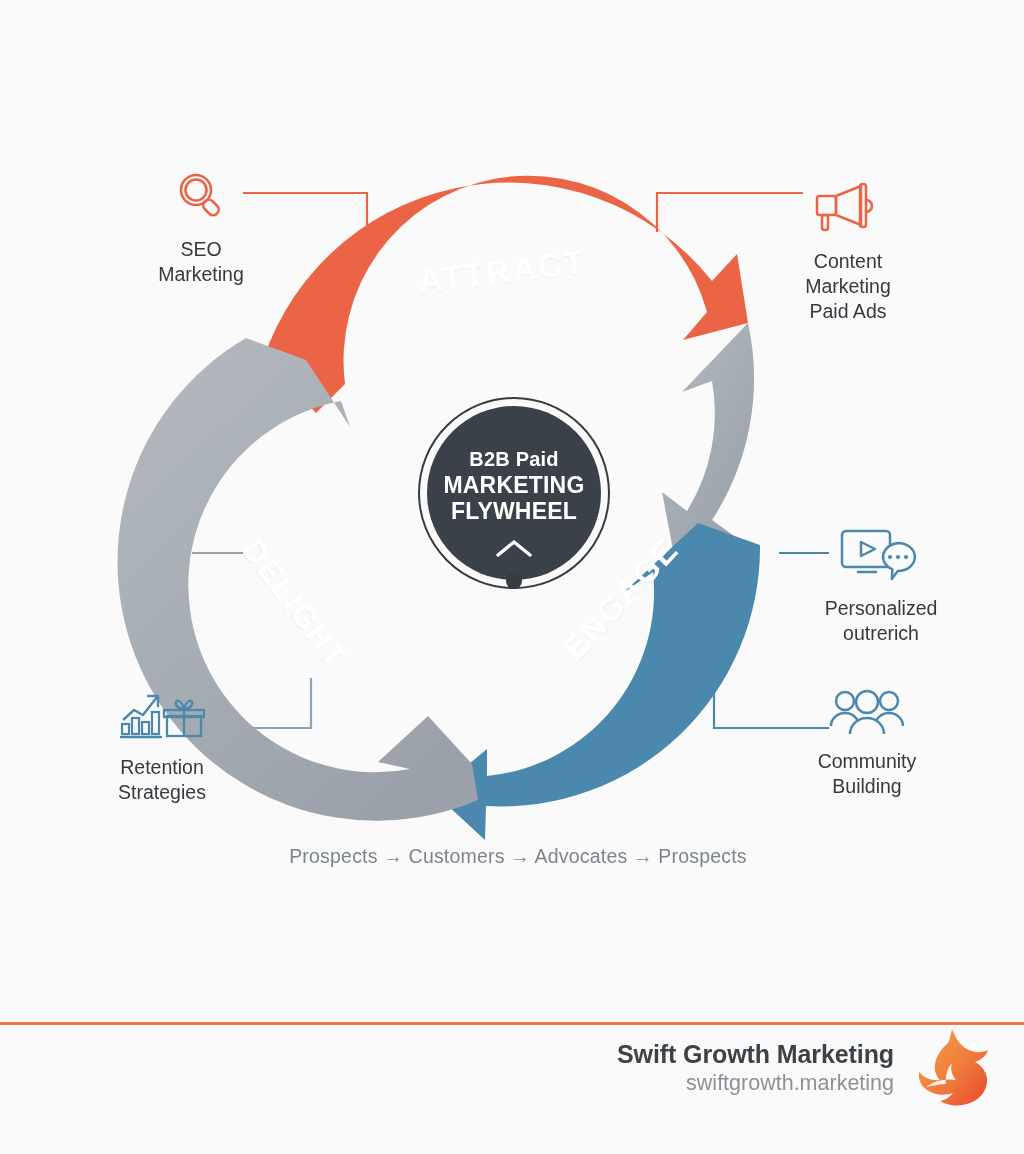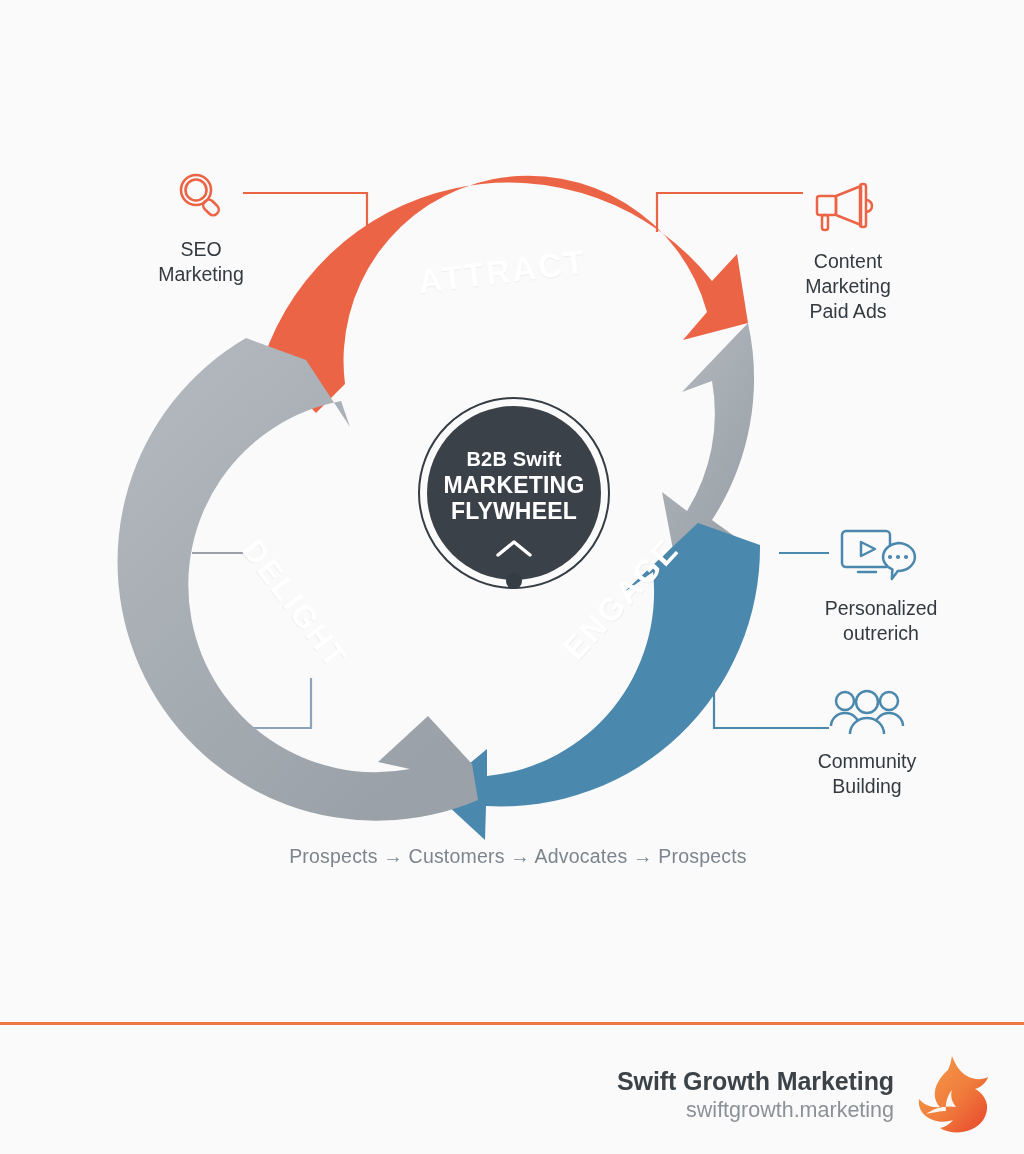--- a/index.html
+++ b/index.html
@@ -145,21 +145,21 @@
 
   
   #divider {
     position: absolute;
     left: 0; top: 1022px;
     width: 1024px; height: 3px;
     background: #ef7743;
   }
   #brand {
     position: absolute;
-    right: 26px; top: 1050px;
+    right: 26px; top: 1023px;
     display: flex;
     align-items: center;
     gap: 18px;
   }
   #brand-text { text-align: right; }
   #brand-name {
     display: block;
     color: #3b4349;
     font-size: 25px;
     font-weight: 700;
@@ -262,21 +262,21 @@
       </g>
     </svg>
 
     <div class="seg-label" id="label-attract">ATTRACT</div>
     <div class="seg-label" id="label-engage">ENGAGE</div>
     <div class="seg-label" id="label-delight">DELIGHT</div>
 
     <div id="hub-ring"></div>
     <div id="hub">
       <div id="hub-text">
-        <span id="hub-line1">B2B Swift</span>
+        <span id="hub-line1">B2B Paid</span>
         <span id="hub-line2">MARKETING</span>
         <span id="hub-line3">FLYWHEEL</span>
       </div>
       <svg id="hub-chevron" width="38" height="20" viewBox="0 0 38 20">
         <path d="M3,17 L19,4 L35,17" fill="none" stroke="#ffffff" stroke-width="3.4" stroke-linecap="round" stroke-linejoin="round"></path>
       </svg>
     </div>
     <div id="hub-dot"></div>
 
     <div class="node" id="node-seo">
@@ -331,20 +331,40 @@
           <circle cx="51" cy="30" r="2.1" fill="#4A89AD"></circle>
           <circle cx="59" cy="30" r="2.1" fill="#4A89AD"></circle>
           <circle cx="67" cy="30" r="2.1" fill="#4A89AD"></circle>
         </svg>
       </span>
       <span class="node-text">Personalized
 outrerich</span>
     </div>
 
 
+    <div class="node" id="node-retention">
+      <span class="node-icon">
+        <svg width="86" height="54" viewBox="0 0 86 54">
+          <path d="M4,30 L15,20 L24,25 L38,7" fill="none" stroke="#4A89AD" stroke-width="2.4" stroke-linejoin="round"></path>
+          <path d="M29,6 H39 V16" fill="none" stroke="#4A89AD" stroke-width="2.4" stroke-linecap="round" stroke-linejoin="round"></path>
+          <rect x="3" y="34" width="7" height="10" fill="none" stroke="#4A89AD" stroke-width="2.2"></rect>
+          <rect x="13" y="28" width="7" height="16" fill="none" stroke="#4A89AD" stroke-width="2.2"></rect>
+          <rect x="23" y="32" width="7" height="12" fill="none" stroke="#4A89AD" stroke-width="2.2"></rect>
+          <rect x="33" y="22" width="7" height="22" fill="none" stroke="#4A89AD" stroke-width="2.2"></rect>
+          <path d="M2,47 H42" fill="none" stroke="#4A89AD" stroke-width="2.4" stroke-linecap="round"></path>
+          <rect x="48" y="26" width="34" height="20" fill="none" stroke="#4A89AD" stroke-width="2.3"></rect>
+          <rect x="45" y="20" width="40" height="7" fill="none" stroke="#4A89AD" stroke-width="2.3"></rect>
+          <path d="M65,20 V46" fill="none" stroke="#4A89AD" stroke-width="2.3"></path>
+          <path d="M65,19 C60,19 56,16 57,12 C58,9 63,11 65,19 Z" fill="none" stroke="#4A89AD" stroke-width="2.3"></path>
+          <path d="M65,19 C70,19 74,16 73,12 C72,9 67,11 65,19 Z" fill="none" stroke="#4A89AD" stroke-width="2.3"></path>
+        </svg>
+      </span>
+      <span class="node-text">Retention
+Strategies</span>
+    </div>
 
     <div id="flow-caption">Prospects → Customers → Advocates → Prospects</div>
   </div>
 
   <div id="divider"></div>
 
   <div id="brand">
     <div id="brand-text">
       <span id="brand-name">Swift Growth Marketing</span>
       <span id="brand-url">swiftgrowth.marketing</span>

